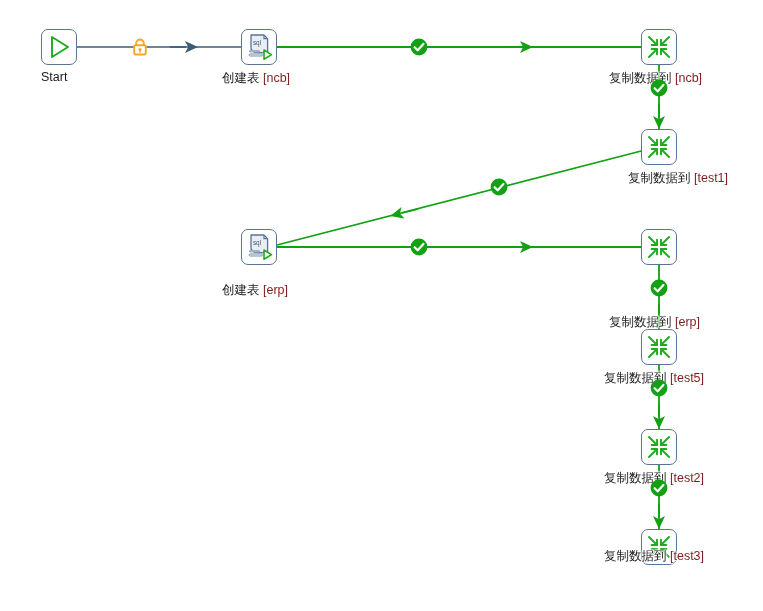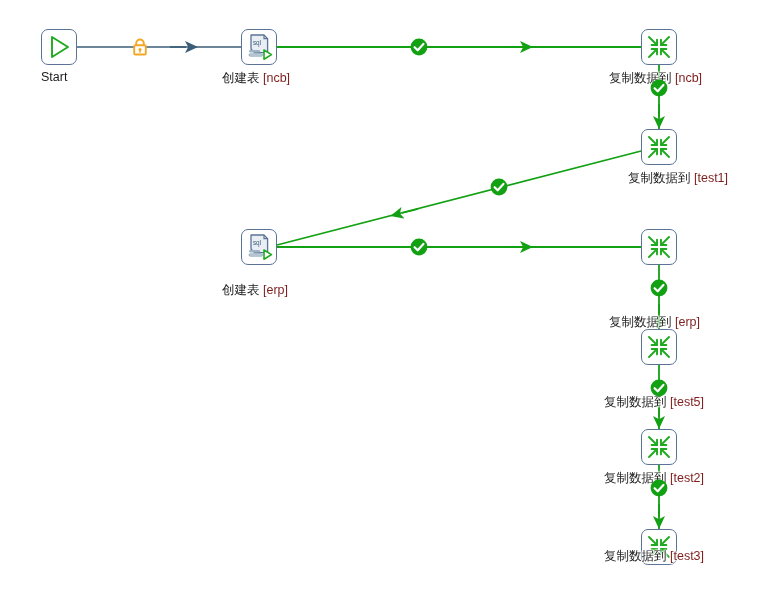--- a/index.html
+++ b/index.html
@@ -273,21 +273,21 @@
           <path d="M15 9.6 L15 15 L9.6 15"></path>
         <path d="M27 7 L19 15"></path>
           <path d="M19 9.6 L19 15 L24.4 15"></path>
         <path d="M7 27 L15 19"></path>
           <path d="M15 24.4 L15 19 L9.6 19"></path>
         <path d="M27 27 L19 19"></path>
           <path d="M19 24.4 L19 19 L24.4 19"></path>
       </g>
     </svg>
   </div>
-  <div class="node-label" style="left:604px;top:370px;margin-top:24px;">
+  <div class="node-label" style="left:604px;top:370px;">
     <span>复制数据到</span>
     <span class="tag">[test5]</span>
   </div>
 
   <div class="node" style="left:641px;top:429px;">
     <svg width="34" height="34" viewBox="0 0 34 34">
       <g fill="none" stroke="#1faa1f" stroke-width="1.9" stroke-linecap="round" stroke-linejoin="round">
         <path d="M7 7 L15 15"></path>
           <path d="M15 9.6 L15 15 L9.6 15"></path>
         <path d="M27 7 L19 15"></path>

